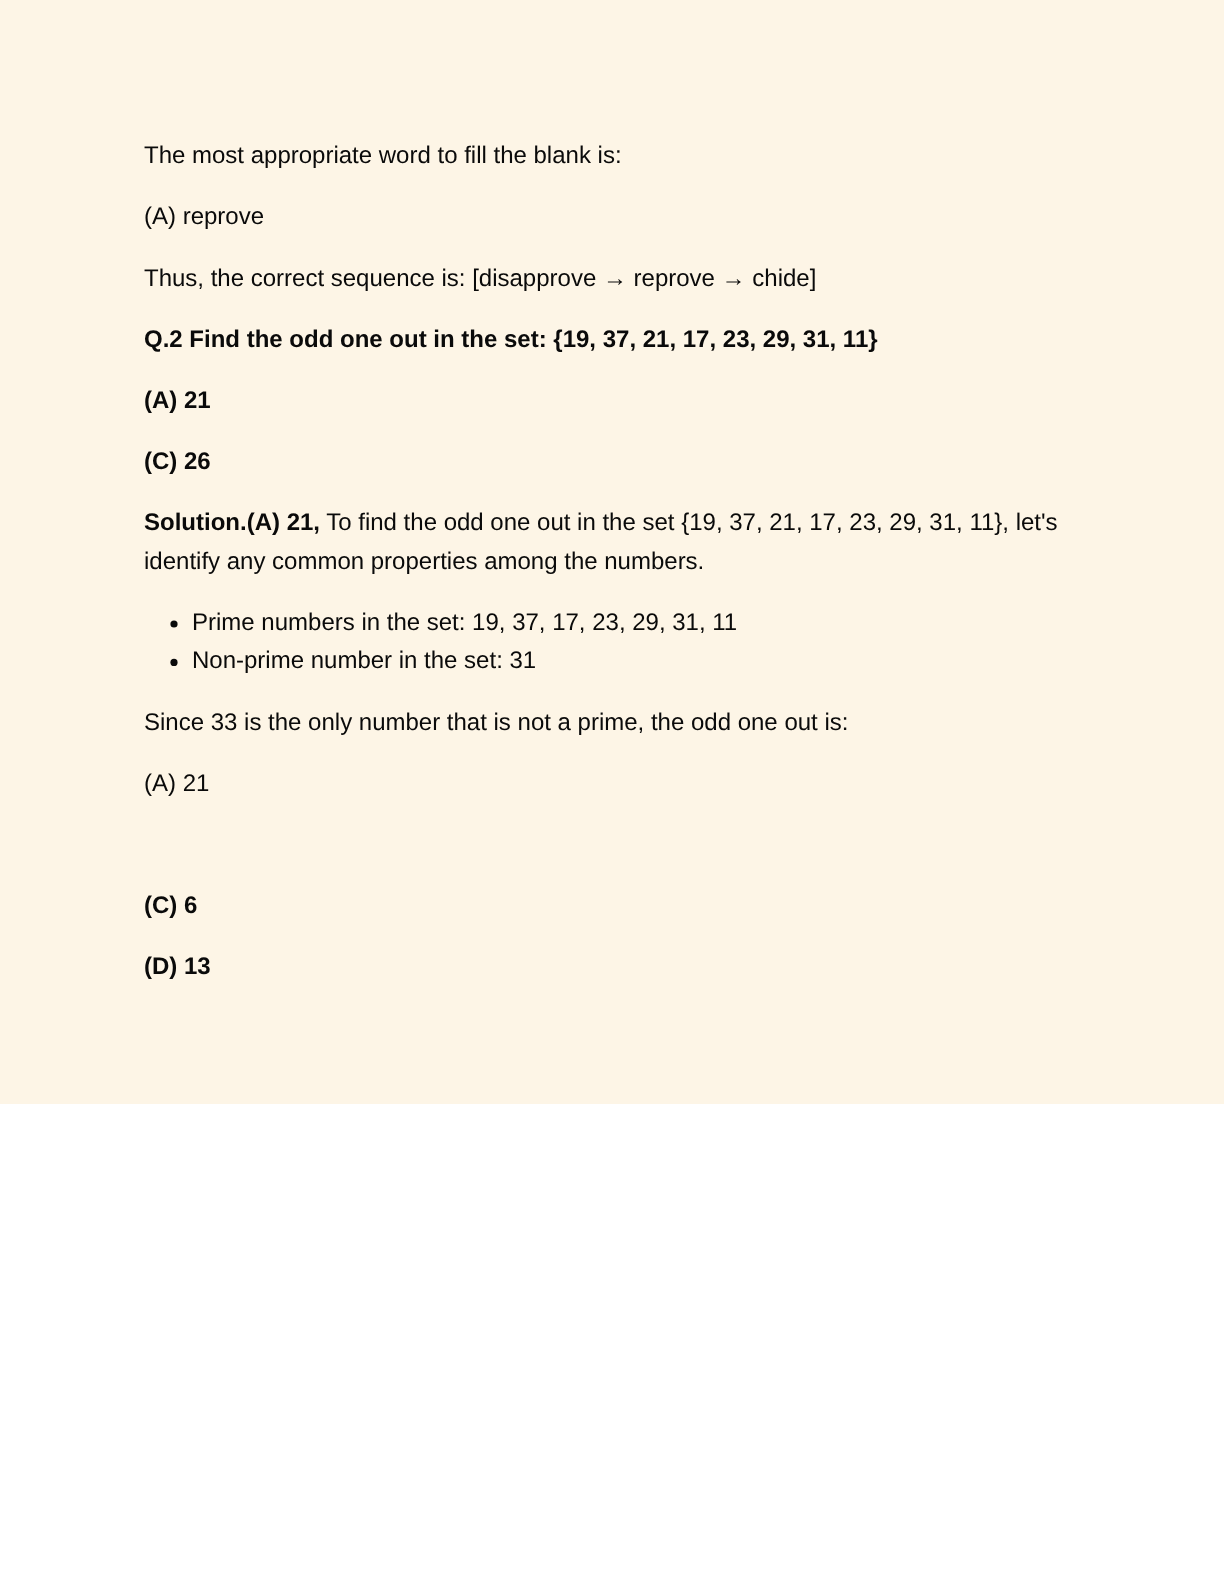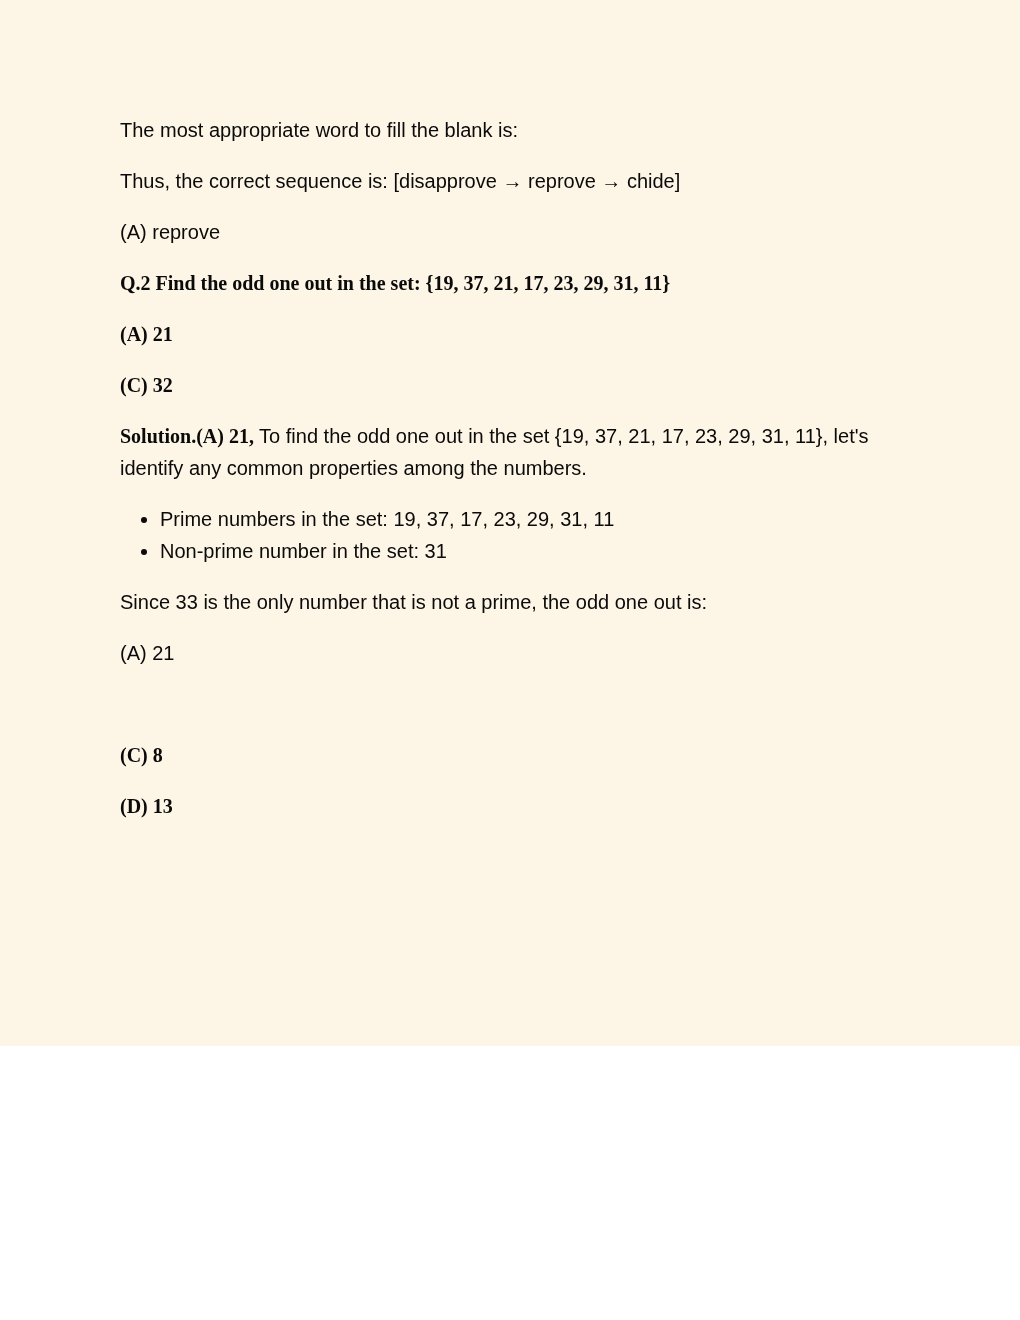--- a/index.html
+++ b/index.html
@@ -9,35 +9,34 @@
   body {
     width: 1020px;
     height: 1320px;
     background: #ffffff;
     font-family: "Liberation Sans", sans-serif;
     color: #0a0a0a;
   }
   .sheet {
     box-sizing: border-box;
     width: 1020px;
-    height: 1046px;
+    height: 920px;
     background: #fdf5e6;
     padding: 114px 120px 0 120px;
     overflow: hidden;
   }
   .doc {
     font-size: 20px;
     line-height: 32px;
   }
   .doc p {
     margin: 0 0 19px 0;
   }
   .bold {
     font-weight: 700;
-    font-family: Liberation Serif, serif;
   }
   .prewrap {
     white-space: pre-wrap;
   }
   ul.doc-list {
     margin: 0 0 19px 0;
     padding: 0 0 0 40px;
     list-style: disc;
   }
   ul.doc-list li {
@@ -47,39 +46,39 @@
     height: 51px;
   }
 </style>
 </head>
 <body>
 
 <div class="sheet">
   <div class="doc">
 
     <p>The most appropriate word to fill the blank is:</p>
+    <p>(A) reprove</p>
     <p>Thus, the correct sequence is: [disapprove → reprove → chide]</p>
-    <p>(A) reprove</p>
 
     <p class="bold">Q.2 Find the odd one out in the set: {19, 37, 21, 17, 23, 29, 31, 11}</p>
 
     <p class="bold">(A) 21</p>
-    <p class="bold">(C) 32</p>
+    <p class="bold">(C) 26</p>
 
     <p><span class="bold">Solution.(A) 21,</span><span> To find the odd one out in the set {19, 37, 21, 17, 23, 29, 31, 11}, let's identify any common properties among the numbers.</span></p>
 
 
     <ul class="doc-list">
       <li>Prime numbers in the set: 19, 37, 17, 23, 29, 31, 11</li>
       <li>Non-prime number in the set: 31</li>
     </ul>
 
     <p>Since 33 is the only number that is not a prime, the odd one out is:</p>
     <p>(A) 21</p>
 
     <div class="spacer"></div>
 
 
-    <p class="bold">(C) 8</p>
+    <p class="bold">(C) 6</p>
     <p class="bold">(D) 13</p>
 
   </div>
 </div>
 
 </body></html>

